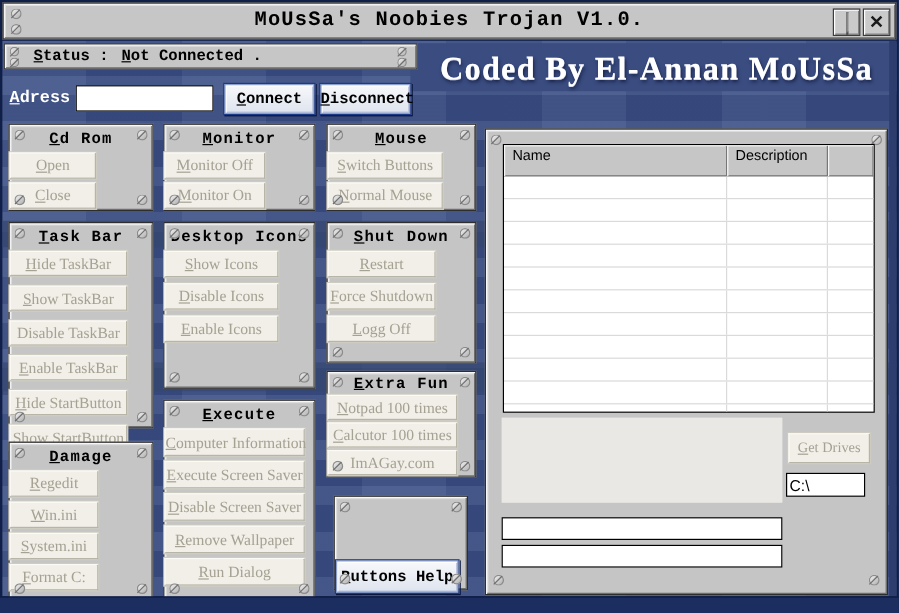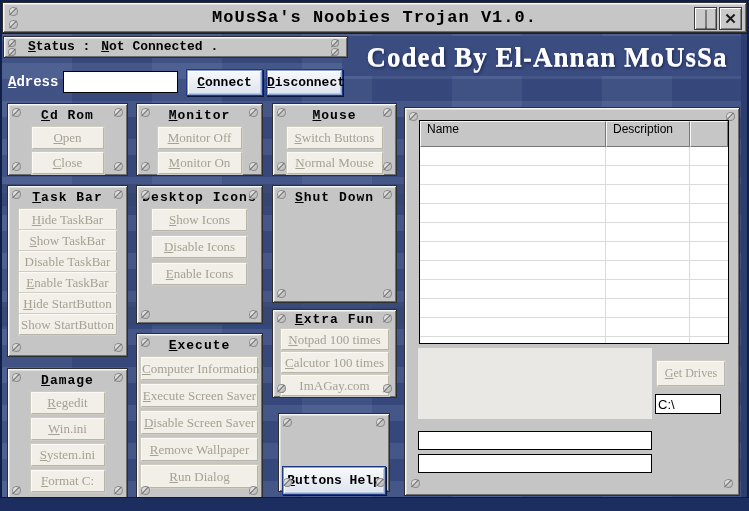--- a/index.html
+++ b/index.html
@@ -81,31 +81,31 @@
   .disconnect-btn { left:266px; top:69px; width:77px;font-family:Liberation Mono, monospace; }
 
   
   .panel { position:absolute; background:#c5c5c5; border:1px solid #2e2e2e;
     box-shadow: inset 1px 1px 0 #f7f7f7, inset -1px -1px 0 #6e6e6e, inset 2px 2px 0 #dcdcdc; }
   .panel .screw.tl { left:4px; top:4px; } .panel .screw.tr { right:4px; top:4px; }
   .panel .screw.bl { left:4px; bottom:4px; } .panel .screw.br { right:4px; bottom:4px; }
   .ptitle { font-family:"Liberation Mono","DejaVu Sans Mono",monospace; font-weight:bold; font-size:13px;
     text-align:center; margin:4px 0 4px; color:#000; letter-spacing:1px; white-space:nowrap; }
   .ptitle.acc { display:block; }
-  .btns { display:flex; flex-direction:column; align-items:center; gap:3px; }
+  .btns { display:flex; flex-direction:column; gap:3px; }
   .pbtn { display:block; height:22px; background:#f1efe8; padding:0; text-align:center;
     border:1px solid; border-color:#fbfaf6 #b7b4a8 #b7b4a8 #fbfaf6;
     box-shadow: 0 0 0 1px #cecbc1;
     color:#a5a193; font-family:"Liberation Serif","DejaVu Serif",serif; font-size:13px; cursor:default; white-space:nowrap; }
 
   .p-cdrom   { left:7px;   top:103px; width:121px; height:73px; }   .p-cdrom .pbtn   { width:72px; }
   .p-monitor { left:136px; top:103px; width:127px; height:73px; }   .p-monitor .pbtn { width:84px; }
   .p-mouse   { left:272px; top:103px; width:125px; height:73px; }   .p-mouse .pbtn   { width:96px; }
   .p-taskbar { left:7px;   top:185px; width:121px; height:172px; }  .p-taskbar .pbtn { width:98px; height:21px; }
-  .p-taskbar .btns { gap:0; }
+  .p-taskbar .btns { gap:8px; }
   .p-desktop { left:136px; top:185px; width:127px; height:139px; }  .p-desktop .pbtn { width:95px; }
   .p-desktop .btns { gap:5px; }
   .p-shutdown{ left:272px; top:185px; width:125px; height:118px; }  .p-shutdown .pbtn{ width:90px; }
   .p-shutdown .btns { gap:5px; }
   .p-damage  { left:7px;   top:368px; width:121px; height:132px; }  .p-damage .pbtn  { width:74px; }
   .p-damage .btns { gap:4px; }
   .p-execute { left:136px; top:333px; width:127px; height:167px; }  .p-execute .pbtn { width:117px; height:23px; }
   .p-execute .btns { gap:4px; }
   .p-extrafun{ left:272px; top:309px; width:125px; height:89px; }   .p-extrafun .pbtn{ width:108px; height:21px; }
   .p-extrafun .btns { gap:2px; }
@@ -240,20 +240,25 @@
     <button class="pbtn acc">Enable Icons</button>
   </div>
   <span class="screw bl"></span>
     <span class="screw br"></span>
 </div>
 
 <div class="panel p-shutdown">
   <span class="screw tl"></span>
     <span class="screw tr"></span>
   <div class="ptitle acc">Shut Down</div>
+  <div class="btns">
+    <button class="pbtn acc">Restart</button>
+    <button class="pbtn acc">Force Shutdown</button>
+    <button class="pbtn acc">Logg Off</button>
+  </div>
   <span class="screw bl"></span>
     <span class="screw br"></span>
 </div>
 
 <div class="panel p-damage">
   <span class="screw tl"></span>
     <span class="screw tr"></span>
   <div class="ptitle acc">Damage</div>
   <div class="btns">
     <button class="pbtn acc">Regedit</button>

